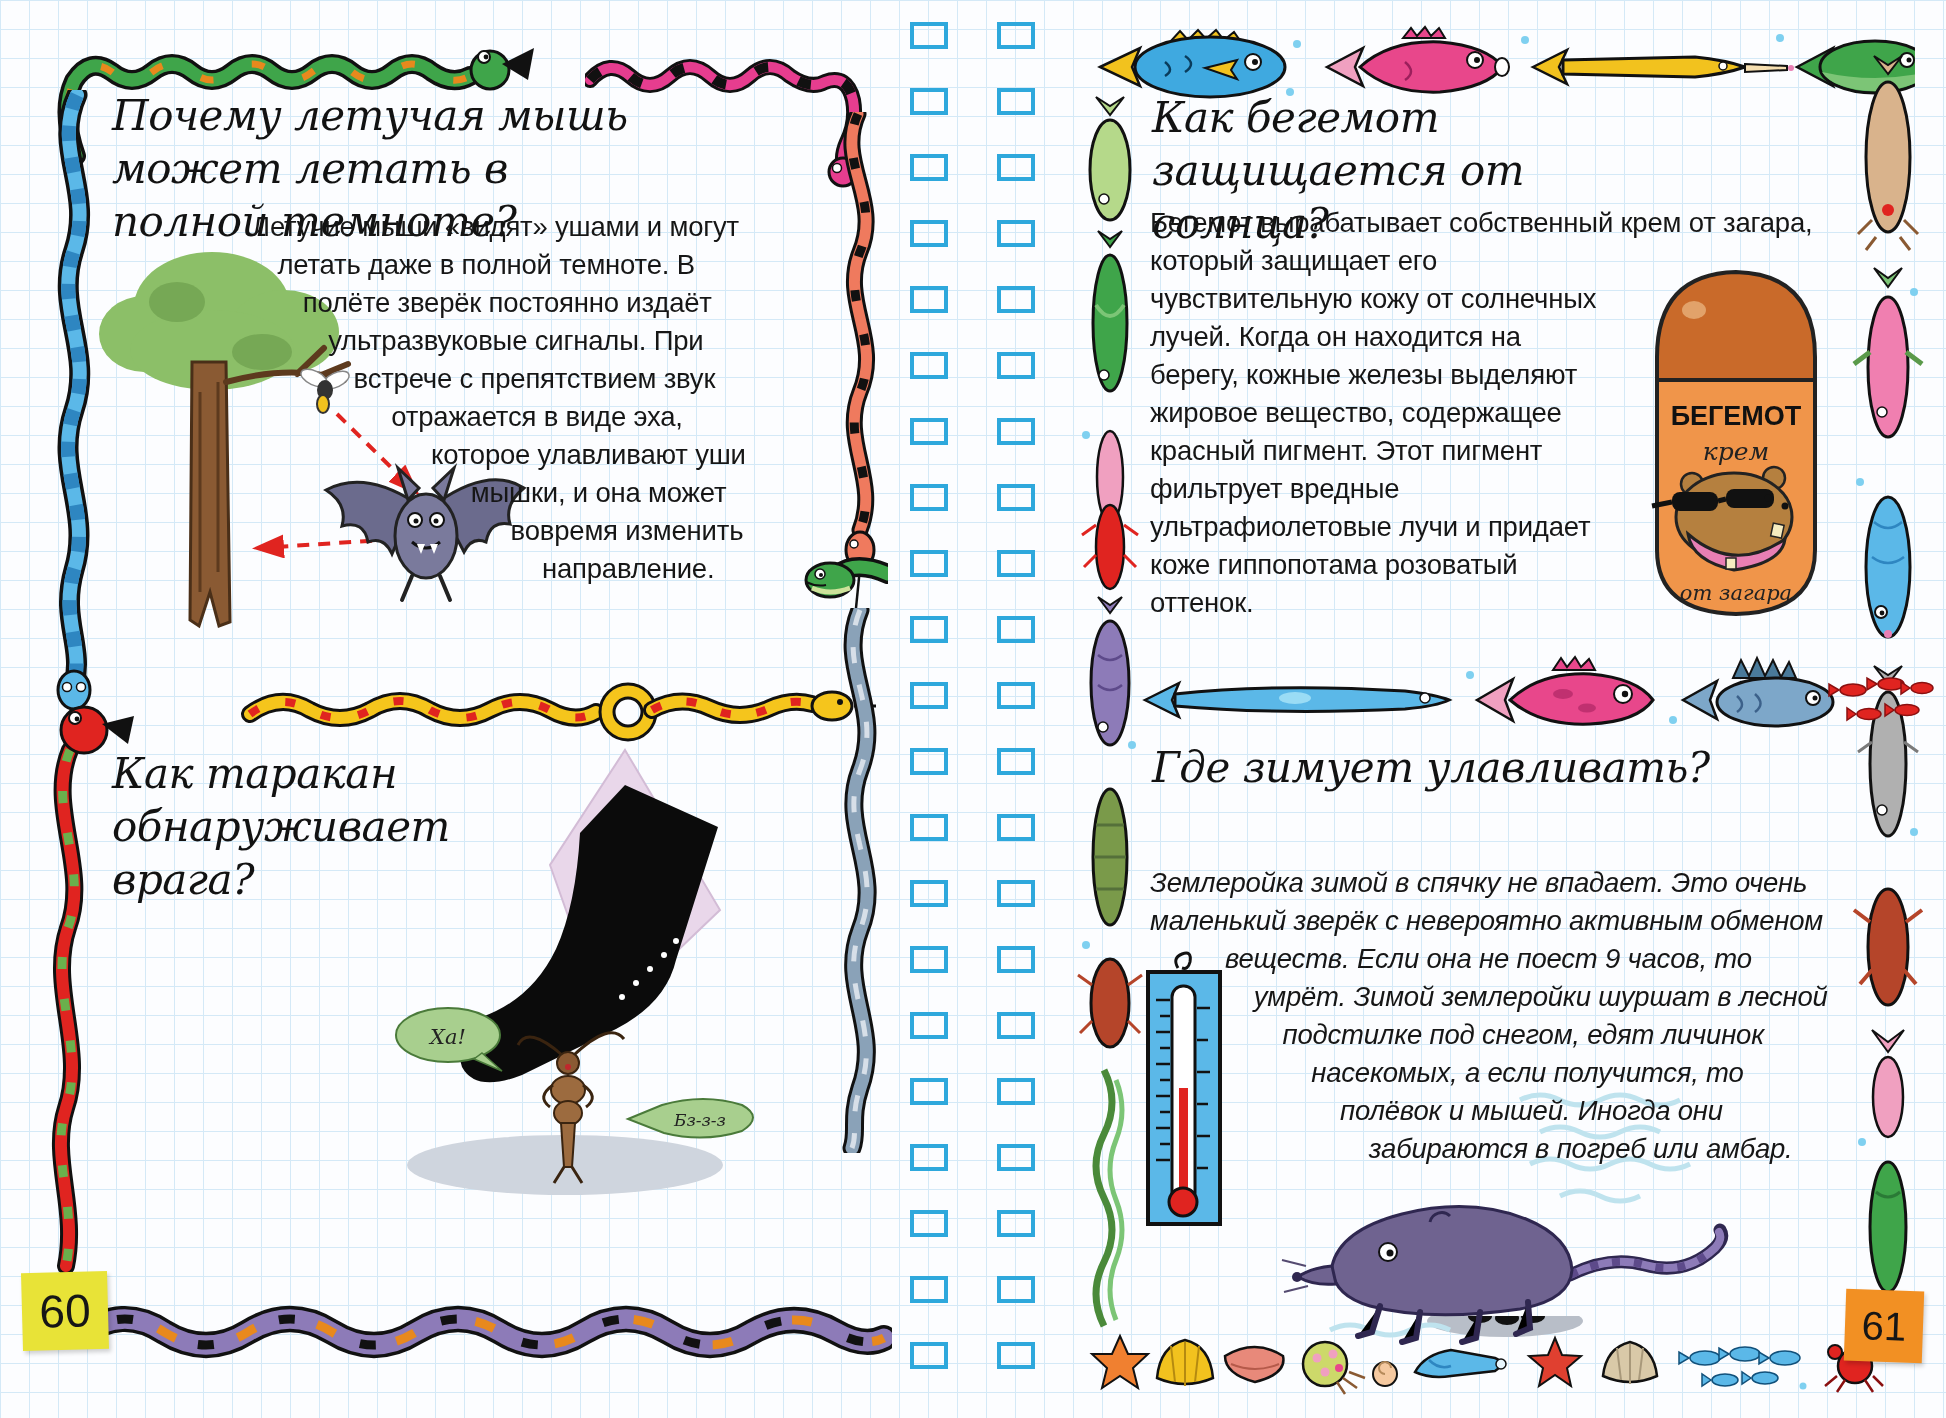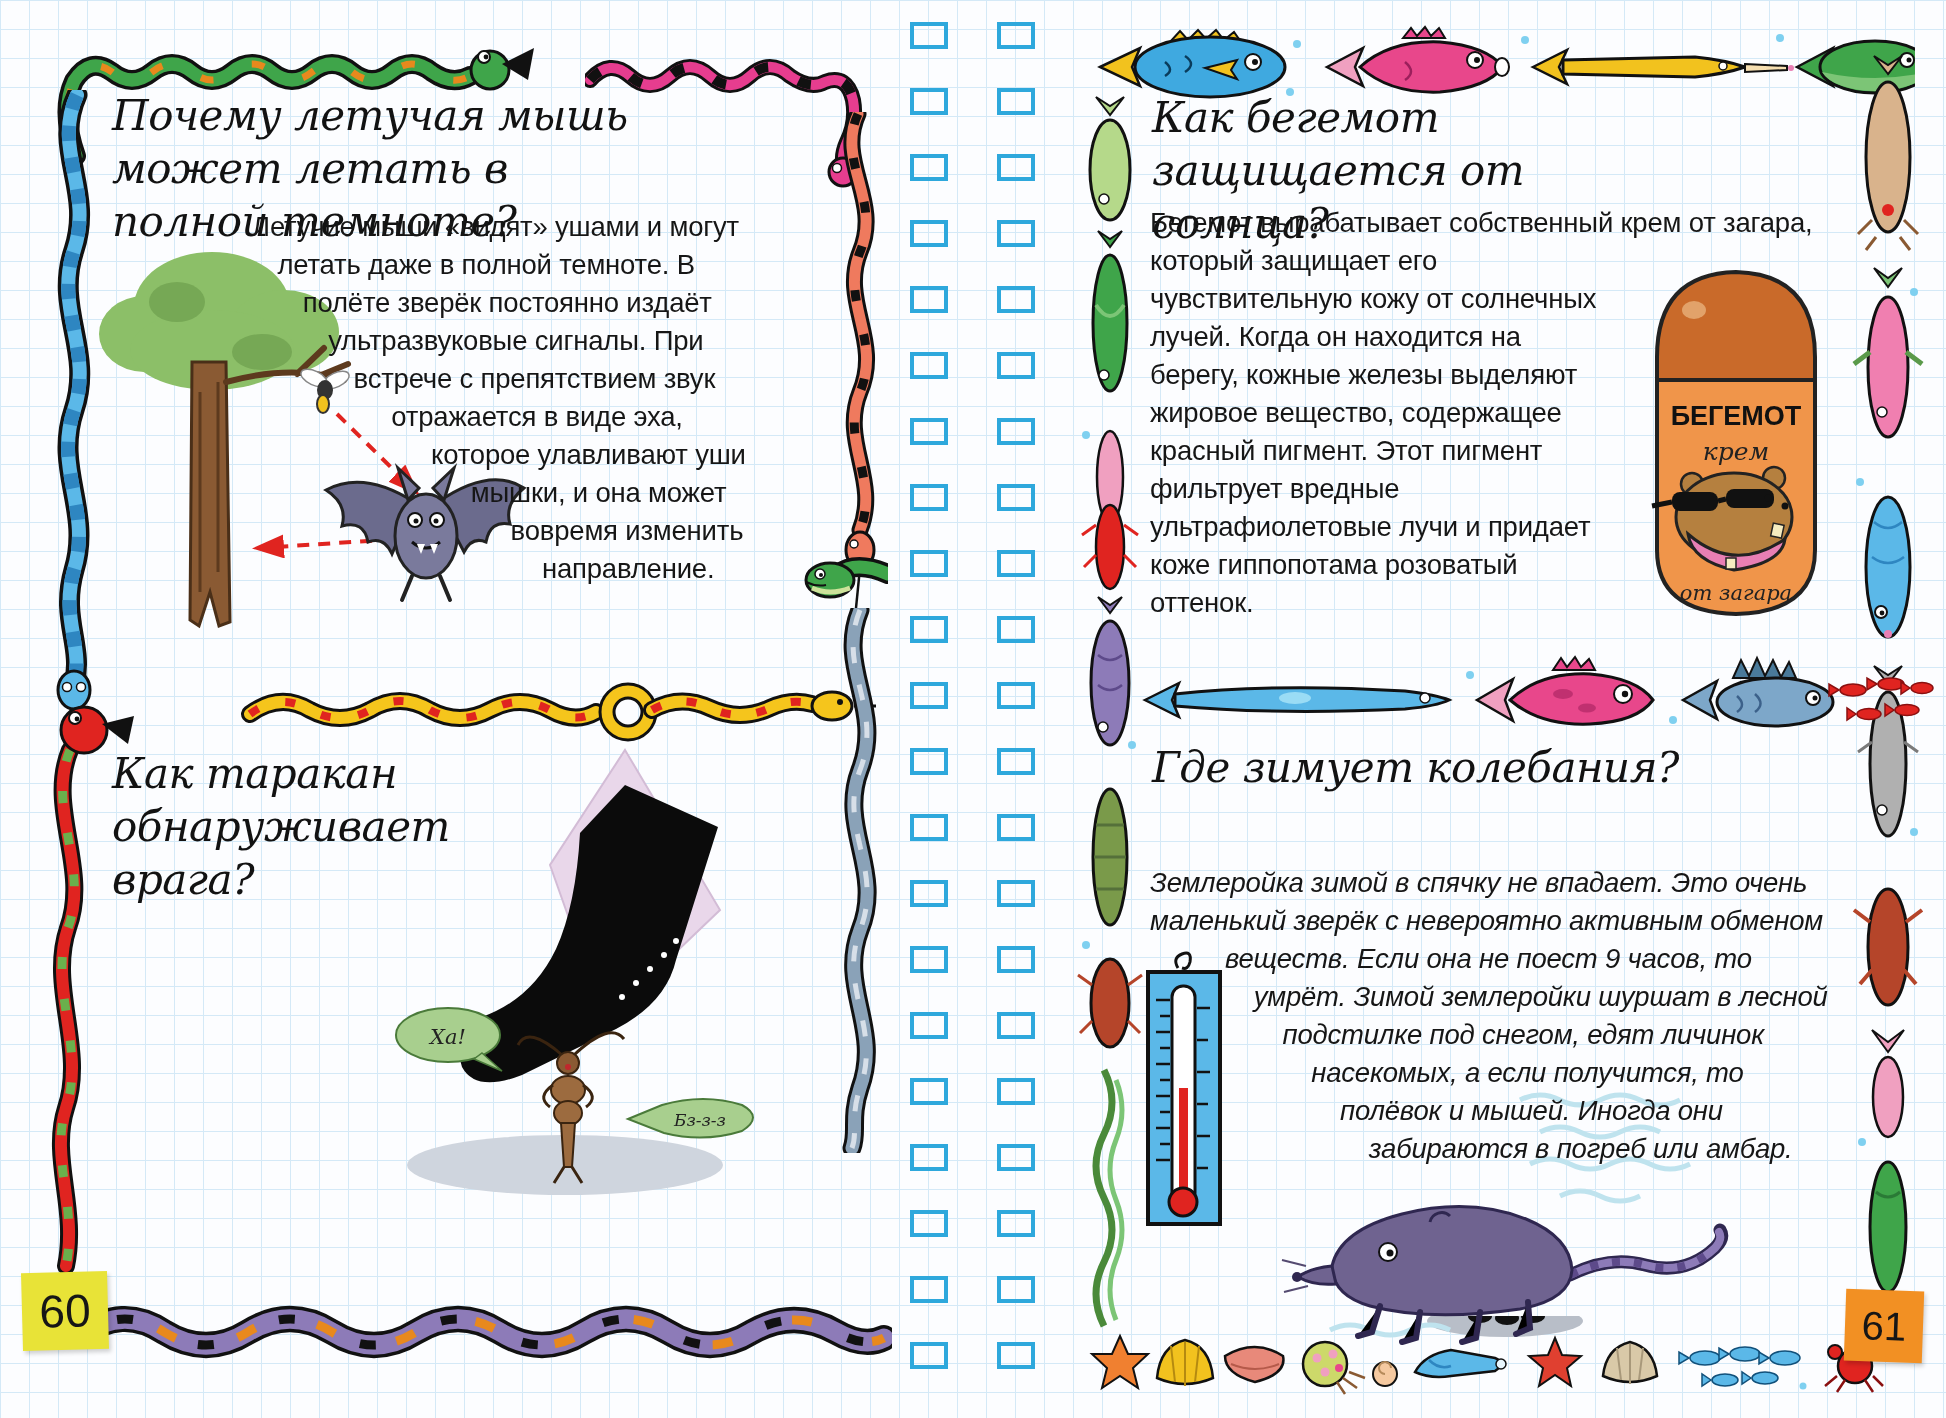--- a/index.html
+++ b/index.html
@@ -462,21 +462,21 @@
   <rect x="104" y="227" width="48" height="19" rx="8" fill="#111"></rect>
   <path d="M96,239 L104,237 M50,240 L30,244" stroke="#111" stroke-width="5"></path>
   <circle cx="146" cy="236" r="3.5" fill="#111"></circle>
     <circle cx="163" cy="244" r="3.5" fill="#111"></circle>
   <path d="M66,272 Q112,312 163,277 Q160,301 112,308 Q70,299 66,272 Z" fill="#e87fb4" stroke="#222" stroke-width="3"></path>
   <rect x="150" y="262" width="11" height="13" fill="#f5ecc0" stroke="#222" stroke-width="1.5" transform="rotate(12 155 268)"></rect>
   <rect x="104" y="296" width="10" height="11" fill="#f5ecc0" stroke="#222" stroke-width="1.5"></rect>
   <text class="bubble-txt" x="114" y="338" font-size="21" text-anchor="middle" fill="#222">от загара</text>
 </svg>
 
-<div class="txt qtitle" id="title-shrew" style="left:1152px;top:742px;width:700px;">Где зимует колебания?</div>
+<div class="txt qtitle" id="title-shrew" style="left:1152px;top:742px;width:700px;">Где зимует улавливать?</div>
 
 <div class="txt body-text" id="para-shrew" style="left:1150px;top:864px;width:700px;height:400px;font-style:italic;">
   <div class="spacer-thermo"></div><span>Землеройка зимой в спячку не впадает. Это очень маленький зверёк с невероятно активным обменом веществ. Если она не поест 9 часов, то умрёт. Зимой землеройки шуршат в лесной подстилке под снегом, едят личинок насекомых, а если получится, то полёвок и мышей. Иногда они забираются в погреб или амбар.</span>
 </div>
 
 <svg class="art" style="left:1128px;top:938px;" width="112" height="302" viewBox="0 0 112 302">
   <path d="M50,30 q-6,-10 4,-14 q10,-4 8,8 q-2,8 -8,6" stroke="#111" stroke-width="3" fill="none"></path>
   <rect x="20" y="34" width="72" height="252" fill="#5bb8e8" stroke="#111" stroke-width="4"></rect>
   <rect x="44" y="48" width="23" height="218" rx="11" fill="#fff" stroke="#111" stroke-width="3"></rect>
   <rect x="51" y="150" width="9" height="110" fill="#e02420"></rect>

